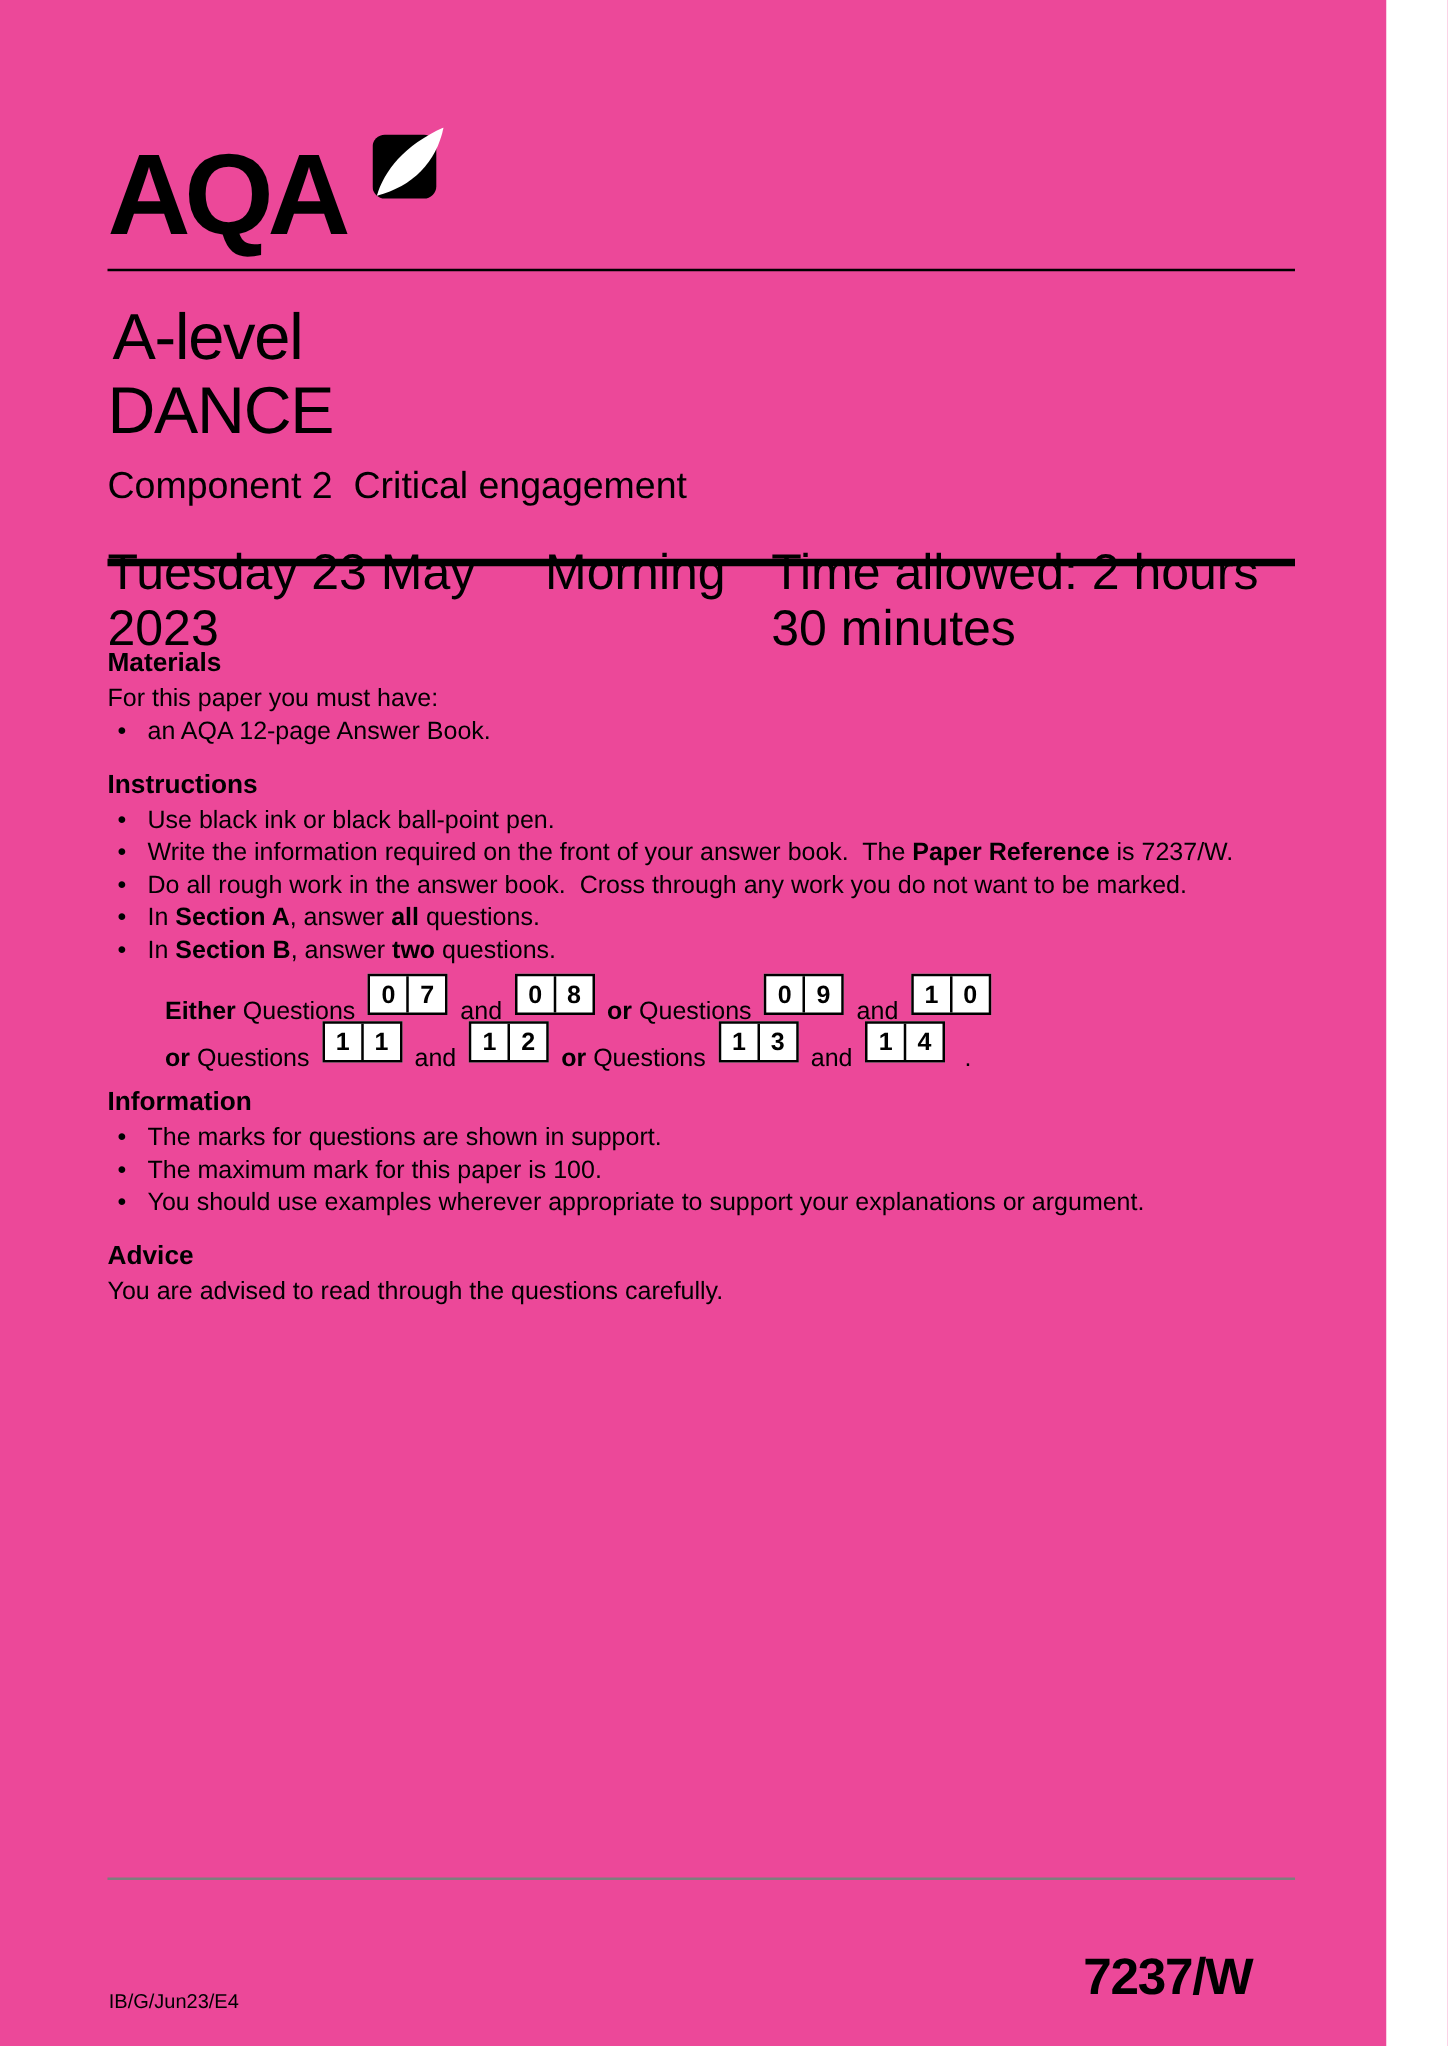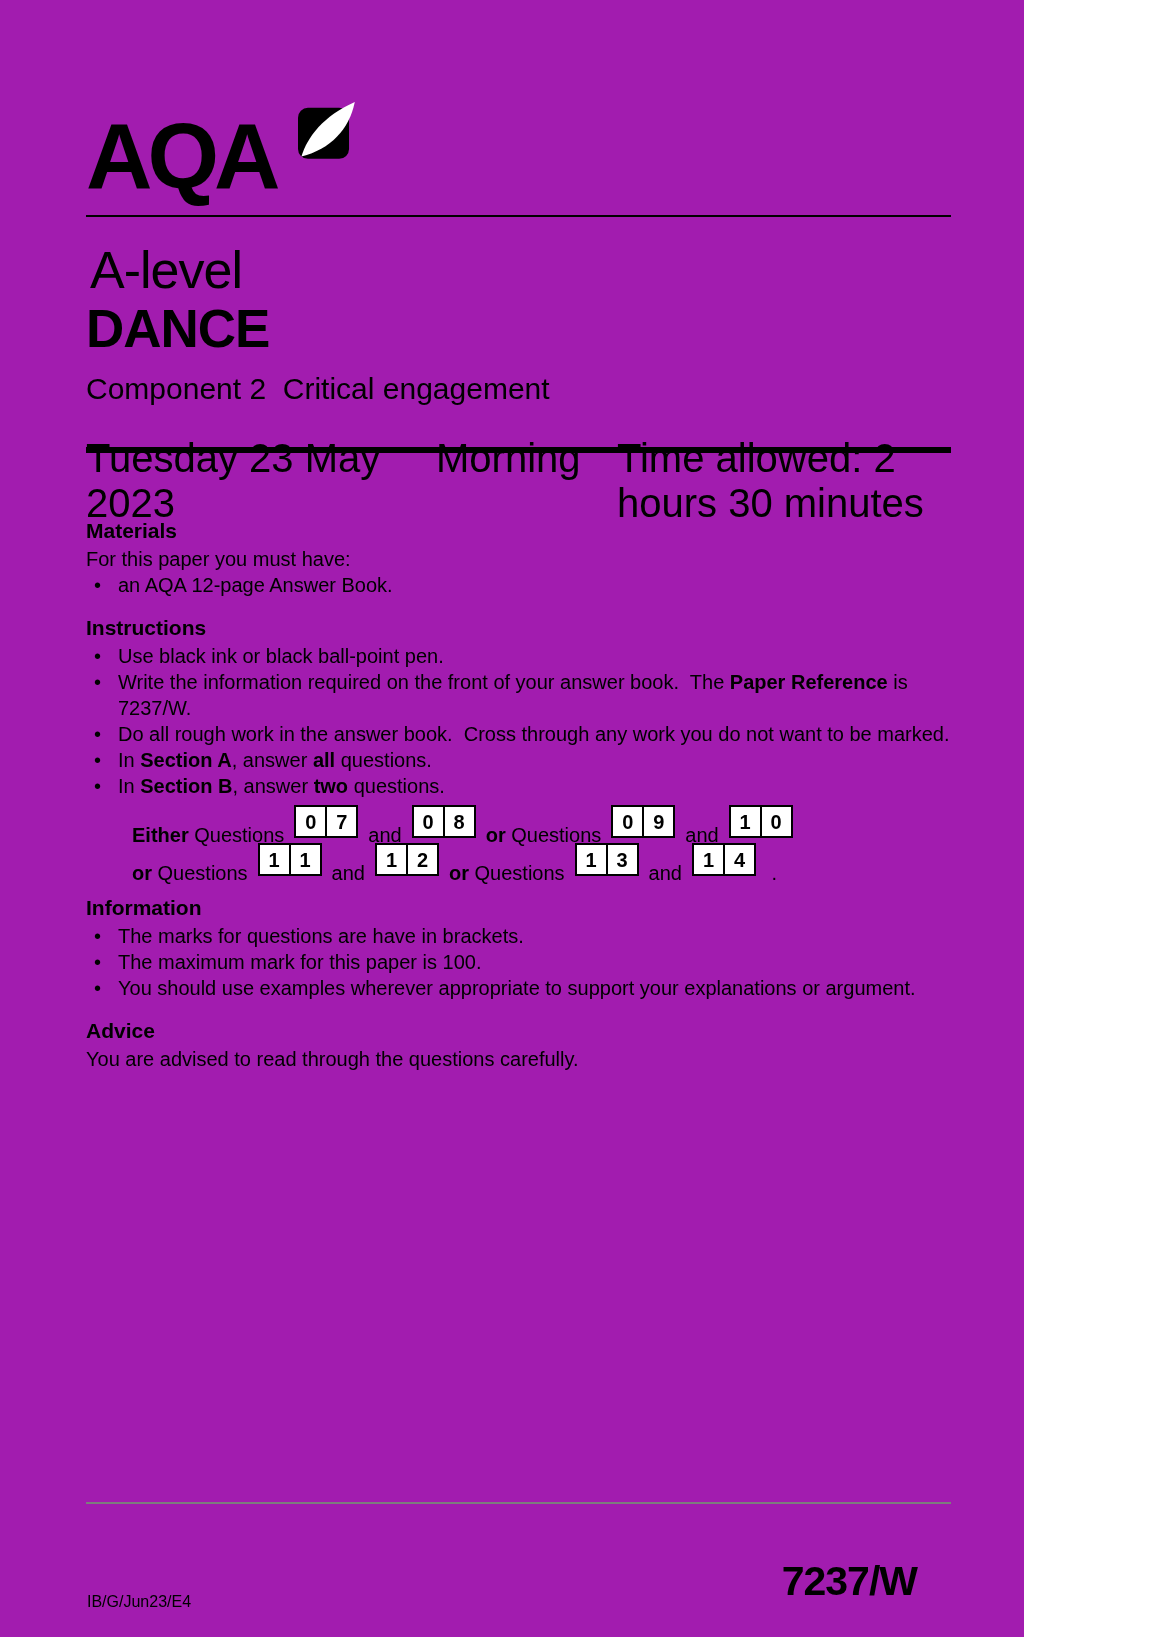--- a/index.html
+++ b/index.html
@@ -1,39 +1,39 @@
 <!DOCTYPE html>
 <html><head>
 <meta charset="utf-8">
 <style>
   html,body{margin:0;padding:0;background:#ffffff;}
   .page{
     position:relative;
-    width:1024px;height:1637px;
-    background:#a21caf;color:#000;
+    width:1109px;height:1637px;
+    background:#ec4899;color:#000;
     font-family:"Liberation Sans", sans-serif;
     overflow:hidden;
   }
   
   .logo{position:absolute;top:100px;left:86px;width:330px;height:95px;}
   .logo-text{
     position:absolute;left:0;bottom:-4px;
     font-size:92px;font-weight:bold;letter-spacing:-5px;line-height:86px;
   }
   .logo-mark{position:absolute;left:212px;top:2px;width:58px;height:58px;}
   .rule{position:absolute;left:86px;right:73px;background:#000;}
   .rule-header{top:215px;height:2px;}
   .rule-title{top:447px;height:6px;}
   .qual-title{
     position:absolute;top:236px;left:86px;
     font-size:52px;font-weight:normal;letter-spacing:-1px;margin:4px;
   }
   .subject-title{
     position:absolute;top:298px;left:86px;
-    font-size:53px;font-weight:bold;letter-spacing:-1px;margin:0;
+    font-size:53px;font-weight:normal;letter-spacing:-1px;margin:0;
   }
   .component-line{
     position:absolute;top:372px;left:86px;
     font-size:30px;white-space:pre-wrap;
   }
   .date-row{
     position:absolute;top:436px;left:86px;right:73px;
     display:flex;font-size:40px;
   }
   .date-row .date{width:350px;}
@@ -158,21 +158,21 @@
               <span class="q-cell">4</span>
             </span>
             <span class="q-text"> .</span>
           </div>
         </div>
     </div>
 
     <div class="sec">
       <h3>Information</h3>
       <ul>
-        <li>The marks for questions are have in brackets.</li>
+        <li>The marks for questions are shown in support.</li>
         <li>The maximum mark for this paper is 100.</li>
         <li>You should use examples wherever appropriate to support your explanations or argument.</li>
       </ul>
     </div>
 
     <div class="sec">
       <h3>Advice</h3>
       <p>You are advised to read through the questions carefully.</p>
     </div>
 

